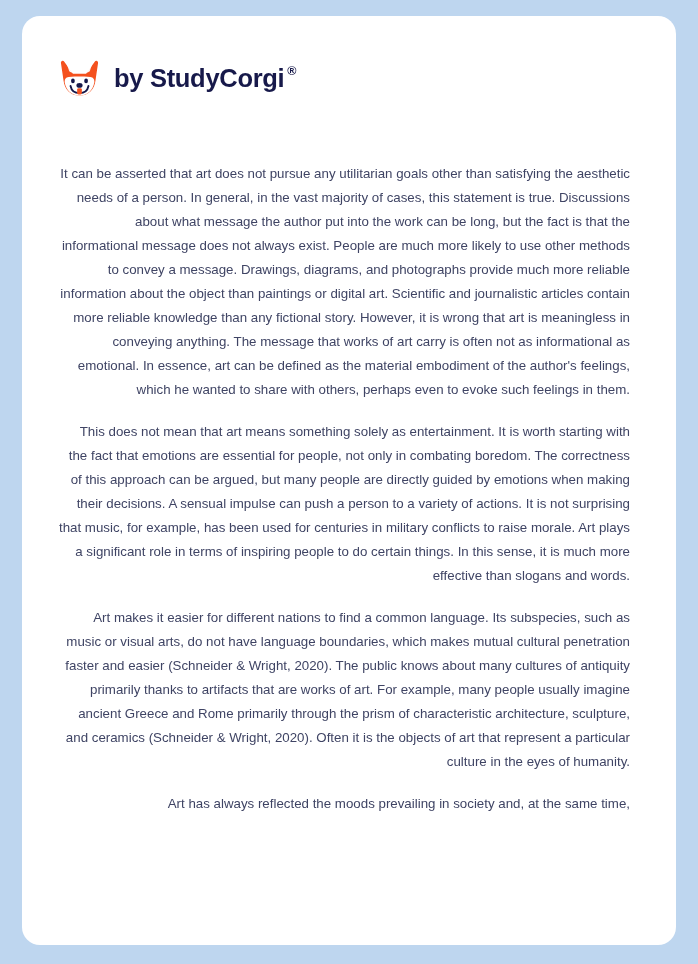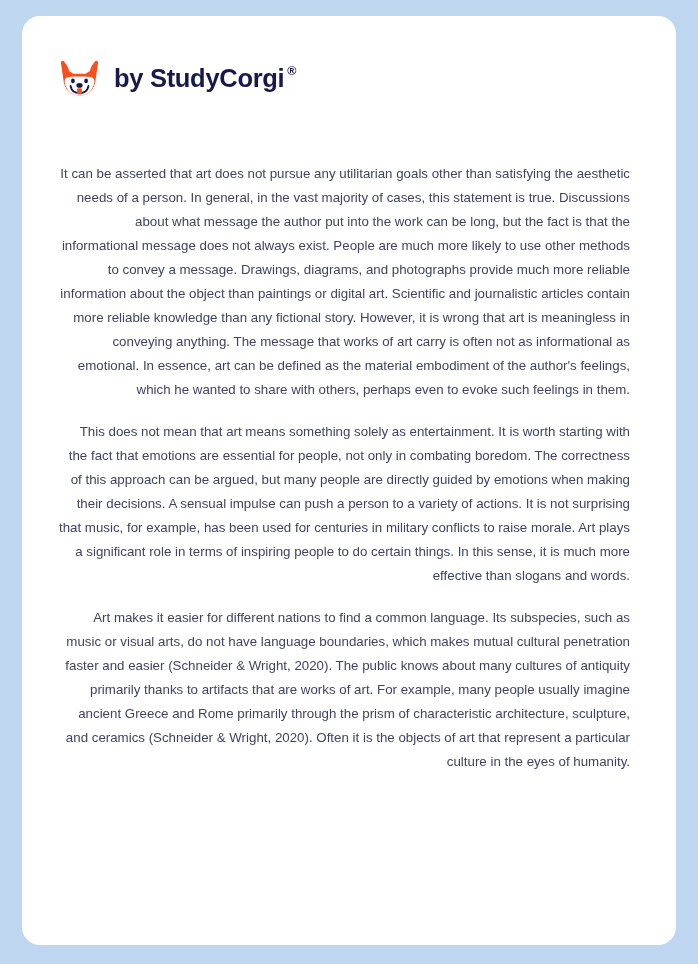--- a/index.html
+++ b/index.html
@@ -136,16 +136,17 @@
 
       <div class="header-meta">
       </div>
 
     </div>
 
     <div class="doc-body">
       <p class="doc-paragraph">It can be asserted that art does not pursue any utilitarian goals other than satisfying the aesthetic needs of a person. In general, in the vast majority of cases, this statement is true. Discussions about what message the author put into the work can be long, but the fact is that the informational message does not always exist. People are much more likely to use other methods to convey a message. Drawings, diagrams, and photographs provide much more reliable information about the object than paintings or digital art. Scientific and journalistic articles contain more reliable knowledge than any fictional story. However, it is wrong that art is meaningless in conveying anything. The message that works of art carry is often not as informational as emotional. In essence, art can be defined as the material embodiment of the author's feelings, which he wanted to share with others, perhaps even to evoke such feelings in them.</p>
       <p class="doc-paragraph">This does not mean that art means something solely as entertainment. It is worth starting with the fact that emotions are essential for people, not only in combating boredom. The correctness of this approach can be argued, but many people are directly guided by emotions when making their decisions. A sensual impulse can push a person to a variety of actions. It is not surprising that music, for example, has been used for centuries in military conflicts to raise morale. Art plays a significant role in terms of inspiring people to do certain things. In this sense, it is much more effective than slogans and words.</p>
       <p class="doc-paragraph">Art makes it easier for different nations to find a common language. Its subspecies, such as music or visual arts, do not have language boundaries, which makes mutual cultural penetration faster and easier (Schneider &amp; Wright, 2020). The public knows about many cultures of antiquity primarily thanks to artifacts that are works of art. For example, many people usually imagine ancient Greece and Rome primarily through the prism of characteristic architecture, sculpture, and ceramics (Schneider &amp; Wright, 2020). Often it is the objects of art that represent a particular culture in the eyes of humanity.</p>
+      <p class="doc-paragraph">Art has always reflected the moods prevailing in society and, at the same time,</p>
     </div>
 
   </div>
 </div>
 
 </body></html>

